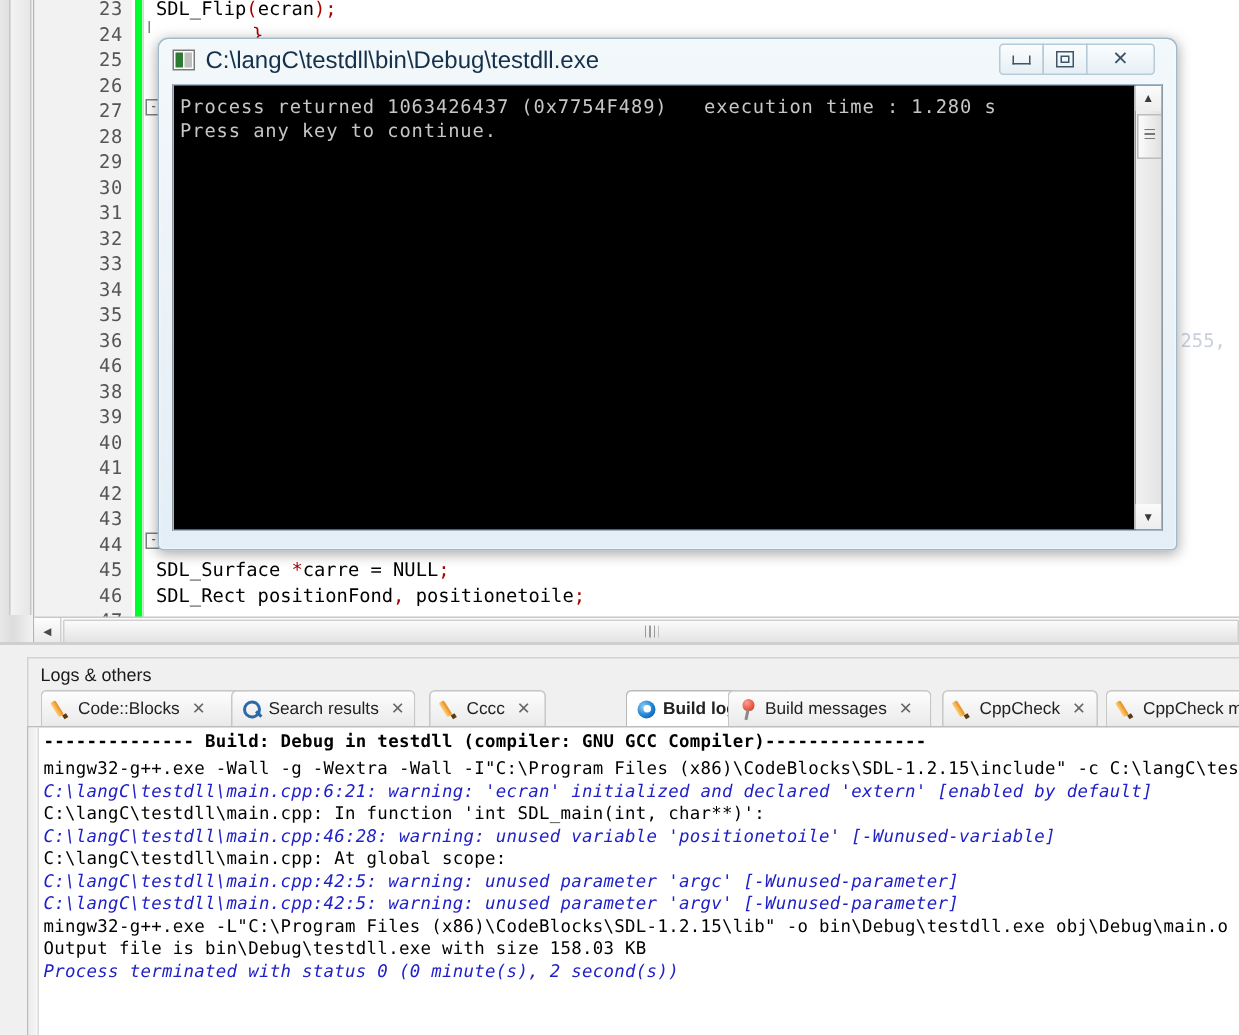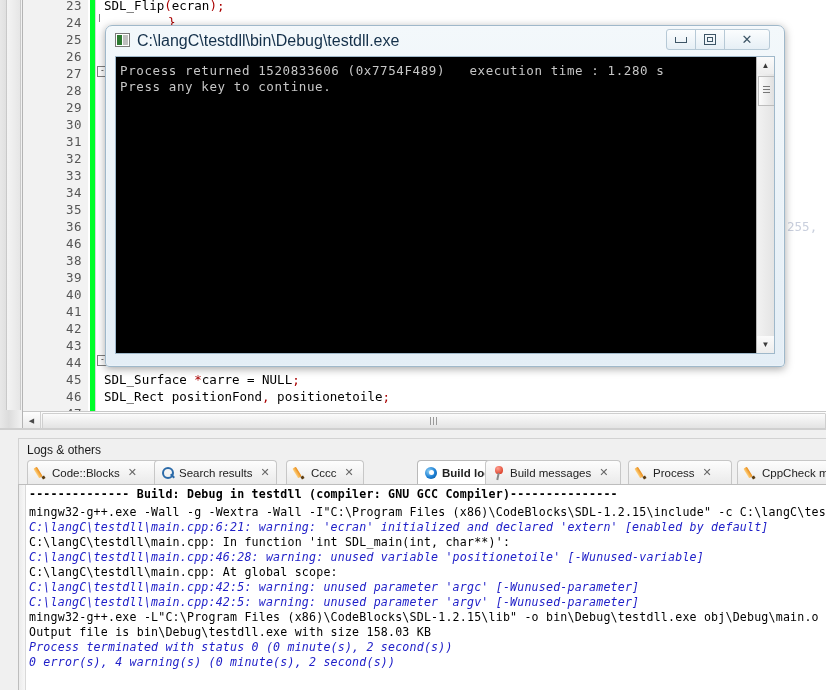--- a/index.html
+++ b/index.html
@@ -376,21 +376,21 @@
       </div>
       <div class="cw-btn max">
         <span class="glyph-max"></span>
       </div>
       <div class="cw-btn close">
         <span class="glyph-close">✕</span>
       </div>
     </div>
 
     <div class="cw-client">
-      <div class="cw-text" style="top:6px;">Process returned 1520833606 (0x7754F489)   execution time : 1.280 s</div>
+      <div class="cw-text" style="top:6px;">Process returned 1063426437 (0x7754F489)   execution time : 1.280 s</div>
       <div class="cw-text" style="top:22px;">Press any key to continue.</div>
 
       <div class="cw-vscroll">
         <div class="cw-vsb-arrow up">▲</div>
         <div class="cw-vsb-thumb">
           <div class="cw-vsb-grip"></div>
         </div>
         <div class="cw-vsb-arrow dn">▼</div>
       </div>
     </div>
@@ -426,21 +426,21 @@
       </div>
 
       <div class="tab" style="left:466px; width:136px;">
         <span class="tab-ico ico-pin"></span>
         <span class="tab-label">Build messages</span>
         <span class="tab-close">✕</span>
       </div>
 
       <div class="tab" style="left:609px; width:104px;">
         <span class="tab-ico ico-pencil"></span>
-        <span class="tab-label">Process</span>
+        <span class="tab-label">CppCheck</span>
         <span class="tab-close">✕</span>
       </div>
 
       <div class="tab" style="left:718px; width:140px;">
         <span class="tab-ico ico-pencil"></span>
         <span class="tab-label">CppCheck messages</span>
       </div>
     </div>
 
     <div class="log-body">
@@ -449,17 +449,16 @@
       <div class="log-line lg-black" style="top:20px;">mingw32-g++.exe -Wall -g -Wextra -Wall -I"C:\Program Files (x86)\CodeBlocks\SDL-1.2.15\include" -c C:\langC\testdll</div>
       <div class="log-line lg-blue" style="top:35px;">C:\langC\testdll\main.cpp:6:21: warning: 'ecran' initialized and declared 'extern' [enabled by default]</div>
       <div class="log-line lg-black" style="top:50px;">C:\langC\testdll\main.cpp: In function 'int SDL_main(int, char**)':</div>
       <div class="log-line lg-blue" style="top:65px;">C:\langC\testdll\main.cpp:46:28: warning: unused variable 'positionetoile' [-Wunused-variable]</div>
       <div class="log-line lg-black" style="top:80px;">C:\langC\testdll\main.cpp: At global scope:</div>
       <div class="log-line lg-blue" style="top:95px;">C:\langC\testdll\main.cpp:42:5: warning: unused parameter 'argc' [-Wunused-parameter]</div>
       <div class="log-line lg-blue" style="top:110px;">C:\langC\testdll\main.cpp:42:5: warning: unused parameter 'argv' [-Wunused-parameter]</div>
       <div class="log-line lg-black" style="top:125px;">mingw32-g++.exe -L"C:\Program Files (x86)\CodeBlocks\SDL-1.2.15\lib" -o bin\Debug\testdll.exe obj\Debug\main.o   -l</div>
       <div class="log-line lg-black" style="top:140px;">Output file is bin\Debug\testdll.exe with size 158.03 KB</div>
       <div class="log-line lg-blue" style="top:155px;">Process terminated with status 0 (0 minute(s), 2 second(s))</div>
-      <div class="log-line lg-blue" style="top:170px;">0 error(s), 4 warning(s) (0 minute(s), 2 second(s))</div>
     </div>
   </div>
 
 </div>
 
 </body></html>

